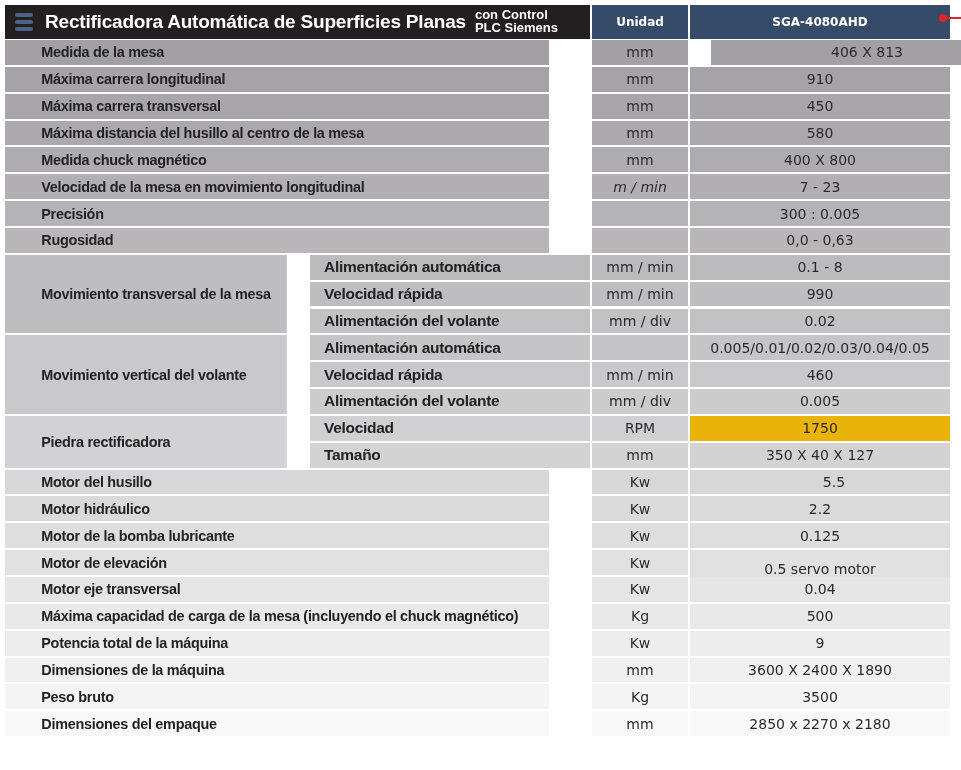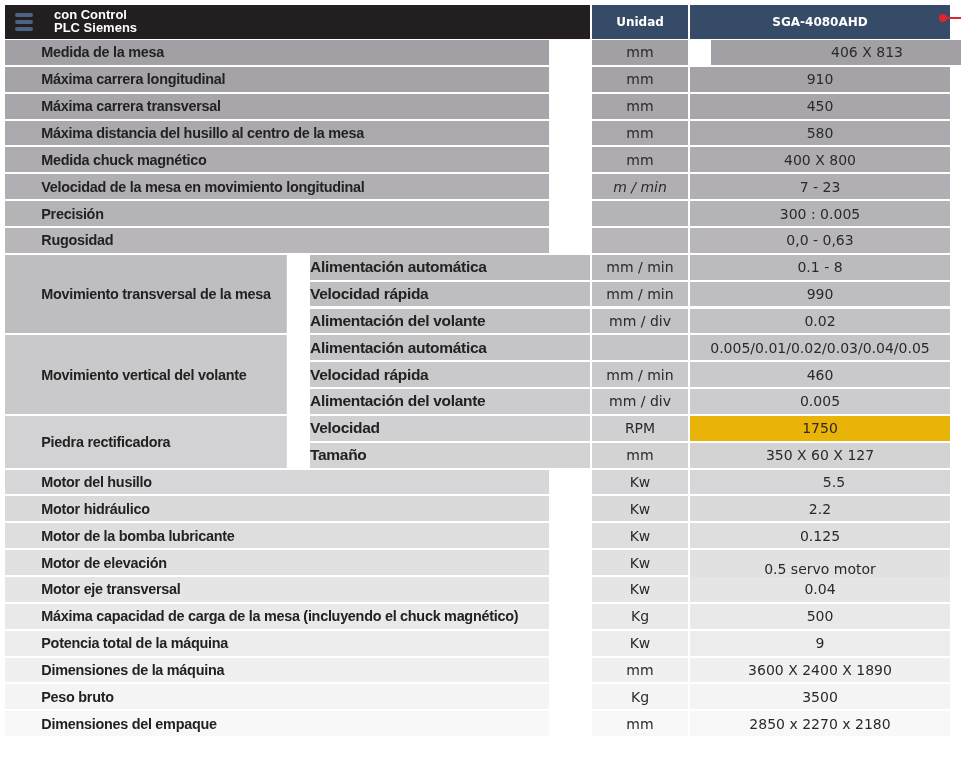--- a/index.html
+++ b/index.html
@@ -10,33 +10,34 @@
   .hdr-unit { left:587px; width:96px; background:#364b68; color:#fff; justify-content:center; font-size:12px; font-weight:bold; }
   .hdr-model { left:685px; width:260px; background:#364b68; color:#fff; justify-content:center; font-size:12px; font-weight:bold; }
   .menu-icon { width:18px; margin-left:10px; margin-right:12px; display:flex; flex-direction:column; gap:3px; }
   .menu-icon span { display:block; height:4px; background:#4e6282; border-radius:2px; }
   .title-main { font-family:"Liberation Sans", sans-serif; font-size:19px; font-weight:bold; letter-spacing:-0.2px; }
   .title-sub { font-family:"Liberation Sans", sans-serif; font-size:13px; font-weight:bold; line-height:13px; margin-left:9px; margin-top:-2px; }
   .marker { position:absolute; left:939px; top:14px; width:8px; height:8px; border-radius:50%; background:#e0242b; }
   .marker-line { position:absolute; left:945px; top:17px; width:16px; height:2px; background:#e0242b; }
   .cell { position:absolute; display:flex; align-items:center; box-sizing:border-box; font-size:14px; color:#222; }
   .lbl { font-family:"Liberation Sans", sans-serif; font-weight:bold; font-size:15.5px; padding-left:39px; letter-spacing:-0.3px; transform:scaleX(0.93); transform-origin:left center; white-space:nowrap; }
-  .sub { font-family:"Liberation Sans", sans-serif; font-weight:bold; font-size:15.5px; letter-spacing:-0.3px; white-space:nowrap; }
+  .sub { font-family:"Liberation Sans", sans-serif; font-weight:bold; font-size:15.5px; padding-left:14px; letter-spacing:-0.3px; white-space:nowrap; }
   .center { justify-content:center; font-size:14px; color:#2a2a2a; }
 </style>
 </head>
 <body>
 
 <div id="spec">
   <div class="hdr hdr-title">
     <div class="menu-icon">
         <span></span>
         <span></span>
         <span></span>
       </div>
+    <span class="title-main">Rectificadora Automática de Superficies Planas</span>
     <span class="title-sub">
       <span>con Control</span><br>
       <span>PLC Siemens</span>
     </span>
   </div>
   <div class="hdr hdr-unit">Unidad</div>
   <div class="hdr hdr-model">SGA-4080AHD</div>
   <div id="rows">
       <div class="cell lbl" style="left: 0px; top: 35px; width: 585px; height: 24.85px; background: rgb(162, 160, 164);">Medida de la mesa</div>
       <div class="cell center" style="left: 587px; top: 35px; width: 96px; height: 24.85px; background: rgb(162, 160, 164);">mm</div>
@@ -81,21 +82,21 @@
       <div class="cell center" style="left: 685px; top: 357.2px; width: 260px; height: 24.85px; background: rgb(201, 200, 202);">460</div>
       <div class="cell sub" style="left: 305px; top: 384.05px; width: 280px; height: 24.85px; background: rgb(204, 203, 205);">Alimentación del volante</div>
       <div class="cell center" style="left: 587px; top: 384.05px; width: 96px; height: 24.85px; background: rgb(204, 203, 205);">mm / div</div>
       <div class="cell center" style="left: 685px; top: 384.05px; width: 260px; height: 24.85px; background: rgb(204, 203, 205);">0.005</div>
       <div class="cell lbl" style="left: 0px; top: 410.9px; width: 303px; height: 51.7px; background: rgb(210, 209, 211);">Piedra rectificadora</div>
       <div class="cell sub" style="left: 305px; top: 410.9px; width: 280px; height: 24.85px; background: rgb(208, 207, 209);">Velocidad</div>
       <div class="cell center" style="left: 587px; top: 410.9px; width: 96px; height: 24.85px; background: rgb(208, 207, 209);">RPM</div>
       <div class="cell center" style="left: 685px; top: 410.9px; width: 260px; height: 24.85px; background: #eab308;">1750</div>
       <div class="cell sub" style="left: 305px; top: 437.75px; width: 280px; height: 24.85px; background: rgb(211, 211, 212);">Tamaño</div>
       <div class="cell center" style="left: 587px; top: 437.75px; width: 96px; height: 24.85px; background: rgb(211, 211, 212);">mm</div>
-      <div class="cell center" style="left: 685px; top: 437.75px; width: 260px; height: 24.85px; background: rgb(211, 211, 212);">350 X 60 X 127</div>
+      <div class="cell center" style="left: 685px; top: 437.75px; width: 260px; height: 24.85px; background: rgb(211, 211, 212);">350 X 40 X 127</div>
       <div class="cell lbl" style="left: 0px; top: 464.6px; width: 585px; height: 24.85px; background: rgb(215, 214, 216);">Motor del husillo</div>
       <div class="cell center" style="left: 587px; top: 464.6px; width: 96px; height: 24.85px; background: rgb(215, 214, 216);">Kw</div>
       <div class="cell center" style="left: 685px; top: 464.6px; width: 260px; height: 24.85px; background: rgb(215, 214, 216); padding-left: 28px;">5.5</div>
       <div class="cell lbl" style="left: 0px; top: 491.45px; width: 585px; height: 24.85px; background: rgb(219, 218, 219);">Motor hidráulico</div>
       <div class="cell center" style="left: 587px; top: 491.45px; width: 96px; height: 24.85px; background: rgb(219, 218, 219);">Kw</div>
       <div class="cell center" style="left: 685px; top: 491.45px; width: 260px; height: 24.85px; background: rgb(219, 218, 219);">2.2</div>
       <div class="cell lbl" style="left: 0px; top: 518.3px; width: 585px; height: 24.85px; background: rgb(222, 222, 223);">Motor de la bomba lubricante</div>
       <div class="cell center" style="left: 587px; top: 518.3px; width: 96px; height: 24.85px; background: rgb(222, 222, 223);">Kw</div>
       <div class="cell center" style="left: 685px; top: 518.3px; width: 260px; height: 24.85px; background: rgb(222, 222, 223);">0.125</div>
       <div class="cell lbl" style="left: 0px; top: 545.15px; width: 585px; height: 24.85px; background: rgb(226, 225, 226);">Motor de elevación</div>

